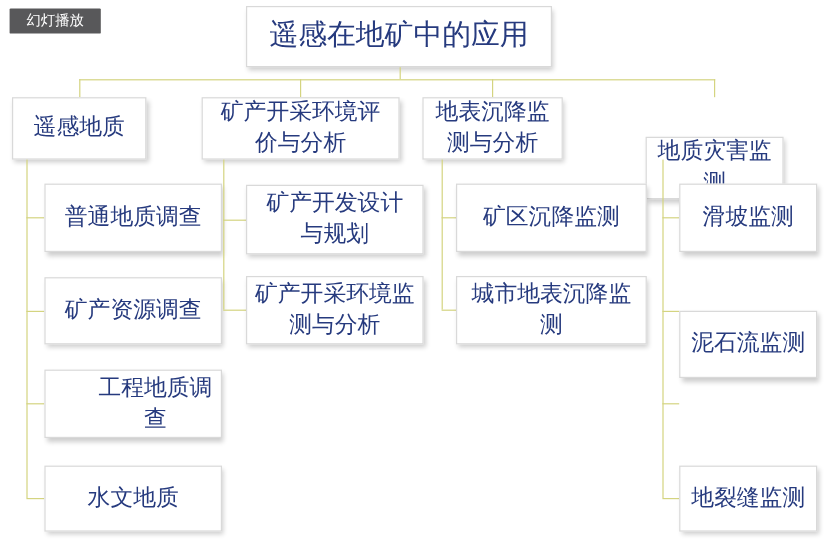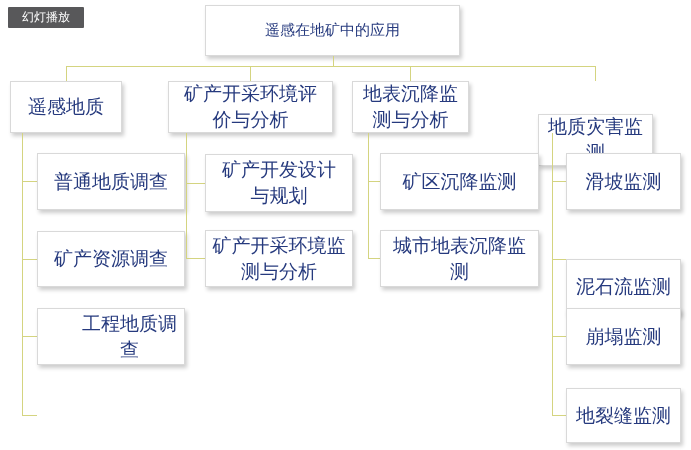--- a/index.html
+++ b/index.html
@@ -20,21 +20,21 @@
     padding:0 14px;background:var(--badge-bg);color:var(--badge-text);
     font-family:"Liberation Sans", sans-serif;font-size:12px;border-radius:1px;
     cursor:pointer;
   }
   .node{
     position:absolute;background:var(--box-bg);border:1px solid var(--box-border);
     box-shadow:2px 3px 4px rgba(0,0,0,0.20);
     color:var(--text);display:flex;align-items:center;justify-content:center;
     text-align:center;white-space:pre-line;line-height:1.35;
   }
-  .root-node{font-size:15px;font-family:Liberation Serif, serif;}
+  .root-node{font-size:24px;font-family:Liberation Serif, serif;}
   .branch-node{font-size:19px;}
   .child-node{font-size:19px;}
   .cline{position:absolute;background:var(--line);}
 </style>
 </head>
 <body>
 
 <div class="stage">
 
   <div class="badge">幻灯播放</div>
@@ -58,20 +58,21 @@
 
   <div class="cline" style="left:22px;top:133px;width:1px;height:282px;"></div>
   <div class="cline" style="left:22px;top:181px;width:15px;height:1px;"></div>
   <div class="cline" style="left:22px;top:259px;width:15px;height:1px;"></div>
   <div class="cline" style="left:22px;top:336px;width:15px;height:1px;"></div>
   <div class="cline" style="left:22px;top:415px;width:15px;height:1px;"></div>
 
   <div class="node child-node" style="left:37px;top:153px;width:148px;height:57px;">普通地质调查</div>
   <div class="node child-node" style="left:37px;top:231px;width:148px;height:56px;">矿产资源调查</div>
   <div class="node child-node" style="left:37px;top:308px;width:148px;height:57px;padding-left:37px;">工程地质调查</div>
+  <div class="node child-node" style="left:37px;top:388px;width:148px;height:55px;">水文地质</div>
 
   <div class="cline" style="left:186px;top:133px;width:1px;height:125px;"></div>
   <div class="cline" style="left:186px;top:183px;width:19px;height:1px;"></div>
   <div class="cline" style="left:186px;top:258px;width:19px;height:1px;"></div>
 
   <div class="node child-node" style="left:205px;top:154px;width:148px;height:58px;">矿产开发设计
 与规划</div>
   <div class="node child-node" style="left:205px;top:230px;width:148px;height:57px;">矿产开采环境监
 测与分析</div>
 
@@ -84,16 +85,15 @@
 测</div>
 
   <div class="cline" style="left:552px;top:133px;width:1px;height:282px;"></div>
   <div class="cline" style="left:552px;top:181px;width:14px;height:1px;"></div>
   <div class="cline" style="left:552px;top:259px;width:14px;height:1px;"></div>
   <div class="cline" style="left:552px;top:336px;width:14px;height:1px;"></div>
   <div class="cline" style="left:552px;top:415px;width:14px;height:1px;"></div>
 
   <div class="node child-node" style="left:566px;top:153px;width:115px;height:57px;">滑坡监测</div>
   <div class="node child-node" style="left:566px;top:231px;width:115px;height:56px;margin-top:28px;">泥石流监测</div>
-  <div class="node child-node" style="left:566px;top:308px;width:115px;height:57px;">崩塌监测</div>
   <div class="node child-node" style="left:566px;top:388px;width:115px;height:55px;">地裂缝监测</div>
 
 </div>
 
 </body></html>

